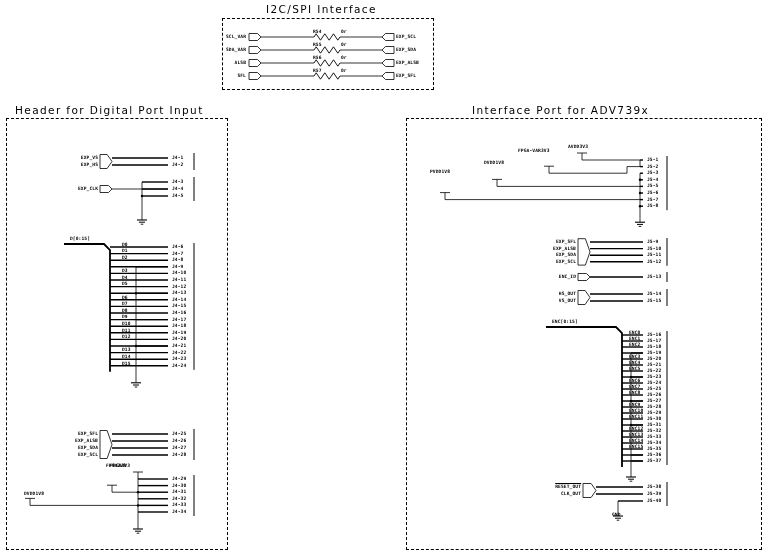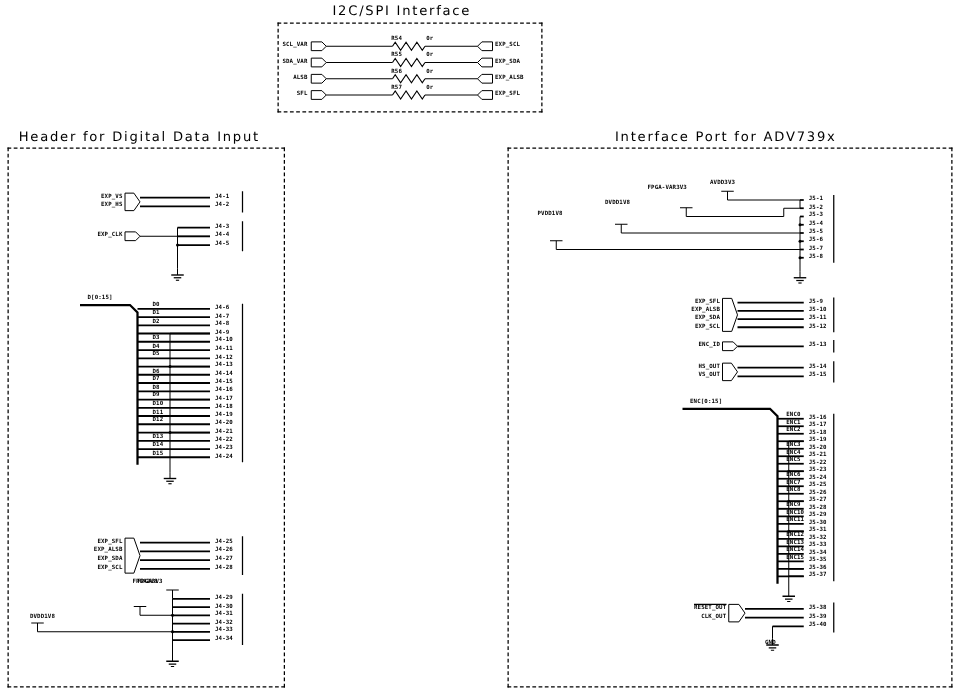--- a/index.html
+++ b/index.html
@@ -57,21 +57,21 @@
     <div class="netlbl r" style="left: 246px; top: 60px; text-align: right; transform: translateX(-100%);">ALSB</div>
     <div class="netlbl " style="left: 396px; top: 60px;">EXP_ALSB</div>
     <div class="netlbl " style="left: 313px; top: 55px;">R56</div>
     <div class="netlbl " style="left: 341px; top: 55px;">0r</div>
     <div class="netlbl r" style="left: 246px; top: 73px; text-align: right; transform: translateX(-100%);">SFL</div>
     <div class="netlbl " style="left: 396px; top: 73px;">EXP_SFL</div>
     <div class="netlbl " style="left: 313px; top: 68px;">R57</div>
     <div class="netlbl " style="left: 341px; top: 68px;">0r</div>
   </div>
 
-<div class="panel-title" style="left:15px;top:104px;">Header for Digital Data Input</div>
+<div class="panel-title" style="left:15px;top:104px;">Header for Digital Port Input</div>
 <div class="panel" style="left:6px;top:118px;width:222px;height:432px;"></div>
 
 <svg width="768" height="559">
   <g id="hd-g" stroke="#000" stroke-width="0.8" fill="none">
       <polyline points="100,154.5 107.1,154.5 112,161.5 107.1,168.5 100,168.5 100,154.5" stroke-width="0.8"></polyline>
       <line x1="112" y1="158" x2="168" y2="158" stroke-width="1.4"></line>
       <line x1="112" y1="165" x2="168" y2="165" stroke-width="1.4"></line>
       <line x1="194" y1="153" x2="194" y2="170" stroke-width="1"></line>
       <polyline points="100,185.5 108.5,185.5 112,189 108.5,192.5 100,192.5 100,185.5" stroke-width="0.8"></polyline>
       <line x1="112" y1="189" x2="168" y2="189" stroke-width="0.8"></line>
@@ -206,21 +206,21 @@
     <div class="netlbl " style="left: 172px; top: 482.6px;">J4-30</div>
     <div class="netlbl " style="left: 172px; top: 489.2px;">J4-31</div>
     <div class="netlbl " style="left: 172px; top: 495.8px;">J4-32</div>
     <div class="netlbl " style="left: 172px; top: 502.4px;">J4-33</div>
     <div class="netlbl " style="left: 172px; top: 509px;">J4-34</div>
     <div class="netlbl " style="left: 110px; top: 463px;">FPGA3V3</div>
     <div class="netlbl r" style="left: 126px; top: 463px; text-align: right; transform: translateX(-100%);">FPGA2V8</div>
     <div class="netlbl r" style="left: 44px; top: 491.4px; text-align: right; transform: translateX(-100%);">DVDD1V8</div>
   </div>
 
-<div class="panel-title" style="left:492px;top:104px;">Interface Port for ADV739x</div>
+<div class="panel-title" style="left:472px;top:104px;">Interface Port for ADV739x</div>
 <div class="panel" style="left:406px;top:118px;width:356px;height:432px;"></div>
 
 <svg width="768" height="559">
   <g id="ip-g" stroke="#000" stroke-width="0.8" fill="none">
       <line x1="640" y1="160" x2="643" y2="160" stroke-width="1.4"></line>
       <line x1="640" y1="166.6" x2="643" y2="166.6" stroke-width="1.4"></line>
       <line x1="640" y1="173.2" x2="643" y2="173.2" stroke-width="1.4"></line>
       <line x1="640" y1="179.8" x2="643" y2="179.8" stroke-width="1.4"></line>
       <line x1="640" y1="186.4" x2="643" y2="186.4" stroke-width="1.4"></line>
       <line x1="640" y1="193" x2="643" y2="193" stroke-width="1.4"></line>

